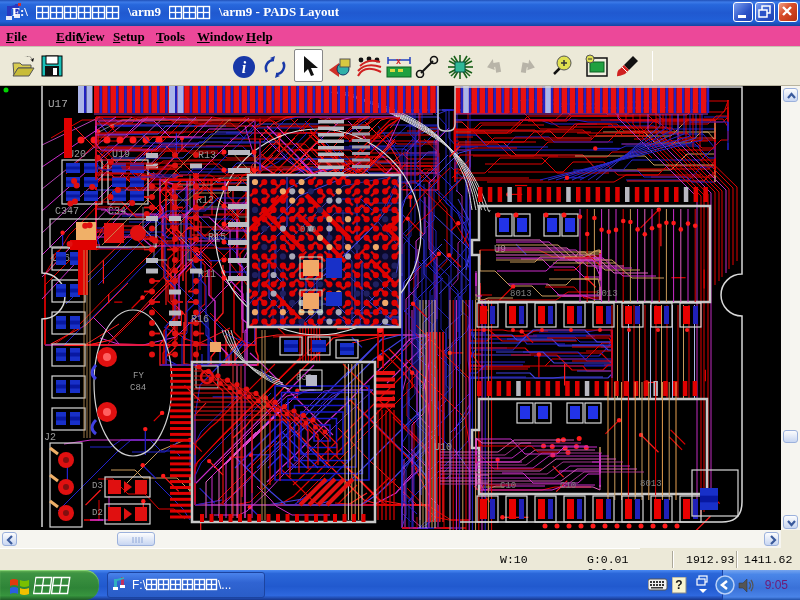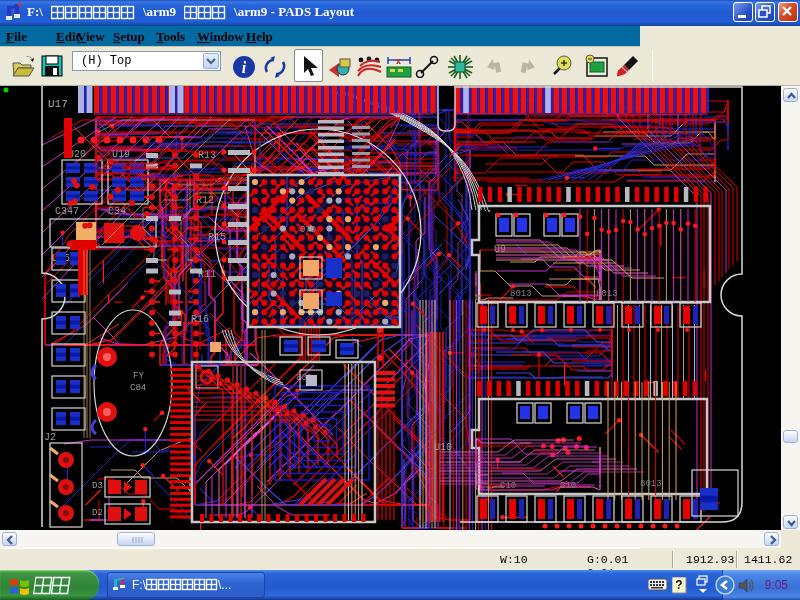--- a/index.html
+++ b/index.html
@@ -1,19 +1,19 @@
 <!DOCTYPE html>
 <html><head><meta charset="utf-8"><style>
 *{margin:0;padding:0;box-sizing:border-box}
 body{width:800px;height:600px;position:relative;font-family:"Liberation Sans",sans-serif;overflow:hidden;background:#ece9d8}
 #title{position:absolute;left:0;top:0;width:800px;height:26px;background:linear-gradient(180deg,#2050b8 0%,#3c7ae8 8%,#2767dc 18%,#2059d0 50%,#2160d8 82%,#16449f 100%)}
-#ttxt{position:absolute;left:27px;top:4px;color:#fff;font-weight:bold;font-size:13px;white-space:nowrap;font-family:"Liberation Serif",serif;display:flex;align-items:center;gap:8px}
+#ttxt{position:absolute;left:12px;top:4px;color:#fff;font-weight:bold;font-size:13px;white-space:nowrap;font-family:"Liberation Serif",serif;display:flex;align-items:center;gap:8px}
 #ttxt svg{display:inline-block}
 .wbtn{position:absolute;top:2px;width:20px;height:20px;border-radius:3px;border:1px solid #fff}
-#menubar{position:absolute;left:0;top:26px;width:640px;height:21px;background:#0369a1;border-bottom:1px solid #c8c4b0;font-family:"Liberation Serif",serif;font-weight:bold;font-size:13px;color:#000}
+#menubar{position:absolute;left:0;top:26px;width:800px;height:21px;background:#ec4899;border-bottom:1px solid #c8c4b0;font-family:"Liberation Serif",serif;font-weight:bold;font-size:13px;color:#000}
 .mi{position:absolute;top:3px}
 .mi u{text-decoration:underline}
 #toolbar{position:absolute;left:0;top:47px;width:800px;height:39px;background:#ece9d8;border-bottom:1px solid #b8b4a0}
 #combo{position:absolute;left:72px;top:4px;width:149px;height:20px;background:#fff;border:1px solid #7f9db9;font-family:"Liberation Mono",monospace;font-size:12px;padding:2px 0 0 8px}
 #combobtn{position:absolute;right:1px;top:1px;width:16px;height:16px;background:linear-gradient(180deg,#e6eefc,#c2d4f3);border:1px solid #9ab0d8;border-radius:2px}
 #canvas{position:absolute;left:0;top:86px;width:781px;height:444px;background:#000}
 .vsb{position:absolute;left:781px;top:86px;width:19px;height:444px;background:#f6f5f0}
 .hsb{position:absolute;left:0;top:530px;width:781px;height:18px;background:#f6f5f0}
 .sbtn{position:absolute;background:linear-gradient(180deg,#fdfdfd,#c8d6f2);border:1px solid #9cb1dc;border-radius:3px;color:#4d6185;text-align:center;line-height:13px;font-size:11px;font-weight:bold}
 #corner{position:absolute;left:781px;top:530px;width:19px;height:18px;background:#ece9d8}
@@ -90,23 +90,20 @@
  <path d="M14,3 q6,-3 8,3 l-2,-1 l3,3 l1,-4 l-2,1 q-2,-5 -8,-2 Z" fill="#111"></path>
  <path d="M3,9 L10,9 L12,11 L21,11 L21,14 L8,14 L4,22 Z" fill="#d8cc50" stroke="#555" stroke-width="1"></path>
  <path d="M8,14 L24,14 L19,22 L3,22 Z" fill="#c8bc38" stroke="#555" stroke-width="1"></path>
 </svg>
 <svg style="position:absolute;left:40px;top:7px" width="24" height="24">
  <rect x="2" y="2" width="20" height="20" fill="#18c0b8" stroke="#000"></rect>
  <rect x="6" y="2" width="12" height="8" fill="#fff" stroke="#000"></rect>
  <rect x="5" y="12" width="14" height="10" fill="#111"></rect>
  <rect x="13" y="14" width="4" height="7" fill="#fff"></rect>
 </svg>
-<div id="combo">(H) Top<div id="combobtn"><svg width="14" height="14">
-          <path d="M3,5 L7,9 L11,5" stroke="#4d6185" stroke-width="2.2" fill="none"></path>
-        </svg></div></div>
 <svg style="position:absolute;left:232px;top:55px;top:8px" width="24" height="24">
       <circle cx="12" cy="12" r="11" fill="#1838a8"></circle>
       <text x="12" y="18" font-size="16" font-weight="bold" font-family="Liberation Serif" fill="#fff" text-anchor="middle" font-style="italic">i</text>
     </svg>
 <svg style="position:absolute;left:262px;top:8px" width="26" height="24">
  <path d="M5,17 A8,8 0 0 1 12,5" stroke="#1838a8" stroke-width="2.5" fill="none"></path>
  <path d="M21,7 A8,8 0 0 1 14,19" stroke="#1838a8" stroke-width="2.5" fill="none"></path>
  <path d="M12,5 l-4,-2 l5,-2 Z" fill="#1838a8"></path>
       <path d="M14,19 l4,2 l-5,2 Z" fill="#1838a8"></path>
 </svg>

